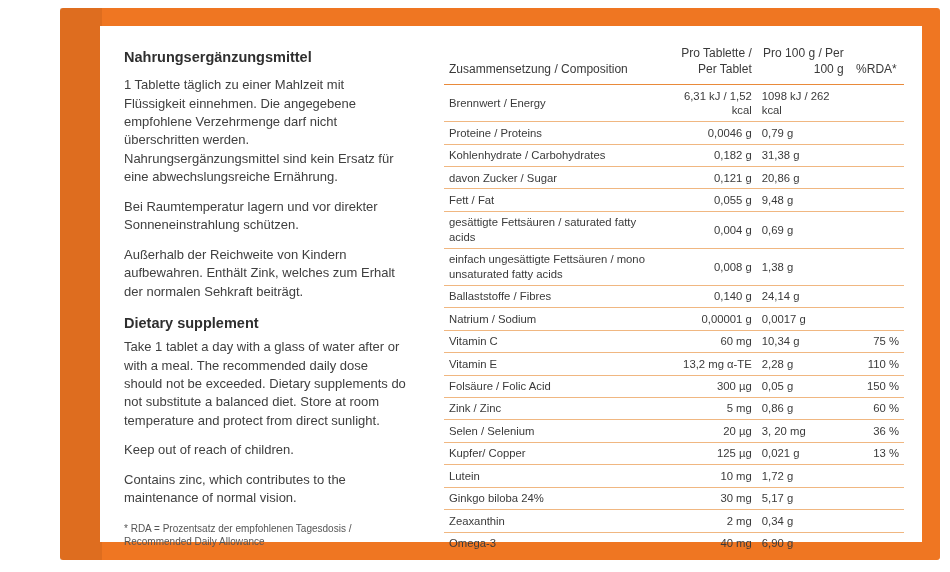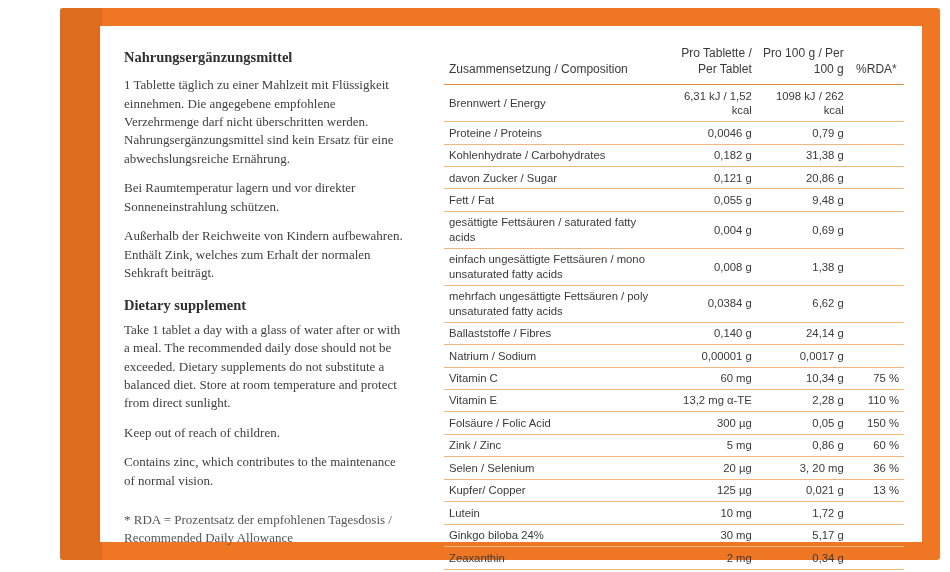--- a/index.html
+++ b/index.html
@@ -52,21 +52,20 @@
     width: 822px;
     height: 516px;
     display: flex;
     box-sizing: border-box;
   }
   .left-col {
     width: 330px;
     box-sizing: border-box;
     padding: 22px 24px 28px 24px;
     color: #3b3b3b;
-    font-family: Liberation Serif, serif;
   }
   .right-col {
     flex: 1;
     box-sizing: border-box;
     padding: 18px 18px 10px 14px;
   }
 
   .left-col h2 {
     font-size: 14.5px;
     font-weight: bold;
@@ -74,24 +73,24 @@
     margin: 0 0 10px 0;
     line-height: 1.25;
   }
   .left-col p {
     font-size: 13px;
     line-height: 1.42;
     margin: 0 0 11px 0;
     color: #404040;
   }
   .left-col .footnote {
-    font-size: 13px;
+    font-size: 10px;
     line-height: 1.35;
     color: #555;
-    margin-top: 21px;
+    margin-top: 14px;
   }
   .sub-head {
     font-size: 14.5px;
     font-weight: bold;
     color: #2f2f2f;
     margin: 14px 0 7px 0;
   }
 
   table.nutrition {
     width: 100%;
@@ -128,21 +127,21 @@
     padding: 3.5px 5px;
     border-bottom: 1px solid #f0b781;
     line-height: 1.28;
     vertical-align: middle;
   }
   table.nutrition tbody tr:last-child td {
     border-bottom: none;
   }
   td.c-name { text-align: left; margin-top: 44px; }
   td.c-tab  { text-align: right; }
-  td.c-100  { text-align: right; }
+  td.c-100  { }
   td.c-rda  { text-align: right; }
 </style>
 </head>
 <body>
 
 <div class="package">
   <div class="box-outer"></div>
   <div class="spine-shade"></div>
   <div class="box-inner"></div>
 
@@ -209,26 +208,20 @@
               <td class="c-100">0,69 g</td>
               <td class="c-rda"></td>
             </tr>
             <tr>
               <td class="c-name">einfach ungesättigte Fettsäuren / mono unsaturated fatty acids</td>
               <td class="c-tab">0,008 g</td>
               <td class="c-100">1,38 g</td>
               <td class="c-rda"></td>
             </tr>
             <tr>
-              <td class="c-name">mehrfach ungesättigte Fettsäuren / poly unsaturated fatty acids</td>
-              <td class="c-tab">0,0384 g</td>
-              <td class="c-100">6,62 g</td>
-              <td class="c-rda"></td>
-            </tr>
-            <tr>
               <td class="c-name">Ballaststoffe / Fibres</td>
               <td class="c-tab">0,140 g</td>
               <td class="c-100">24,14 g</td>
               <td class="c-rda"></td>
             </tr>
             <tr>
               <td class="c-name">Natrium / Sodium</td>
               <td class="c-tab">0,00001 g</td>
               <td class="c-100">0,0017 g</td>
               <td class="c-rda"></td>

